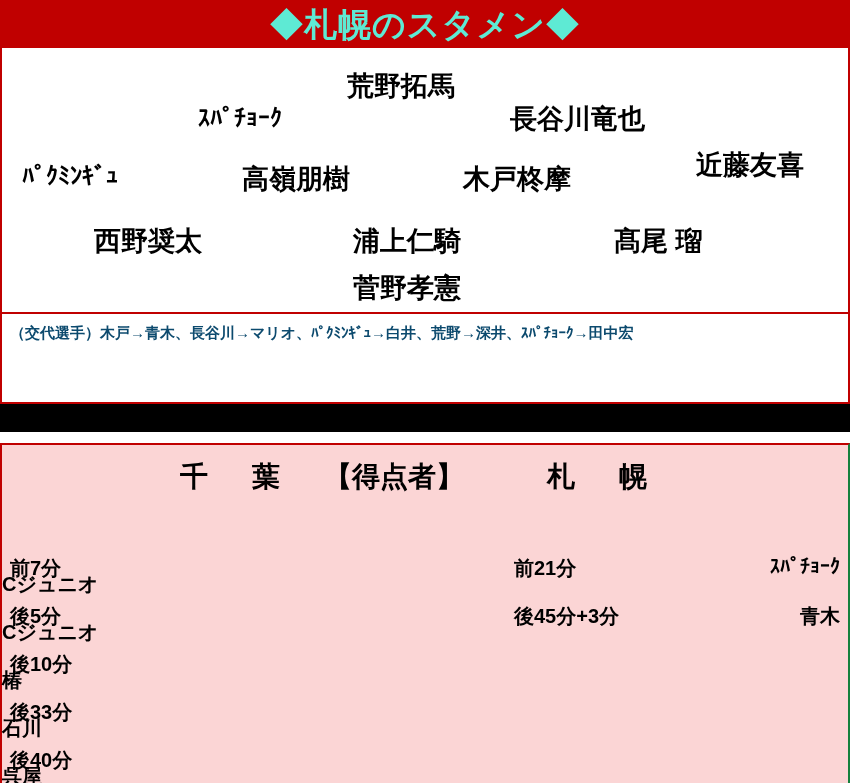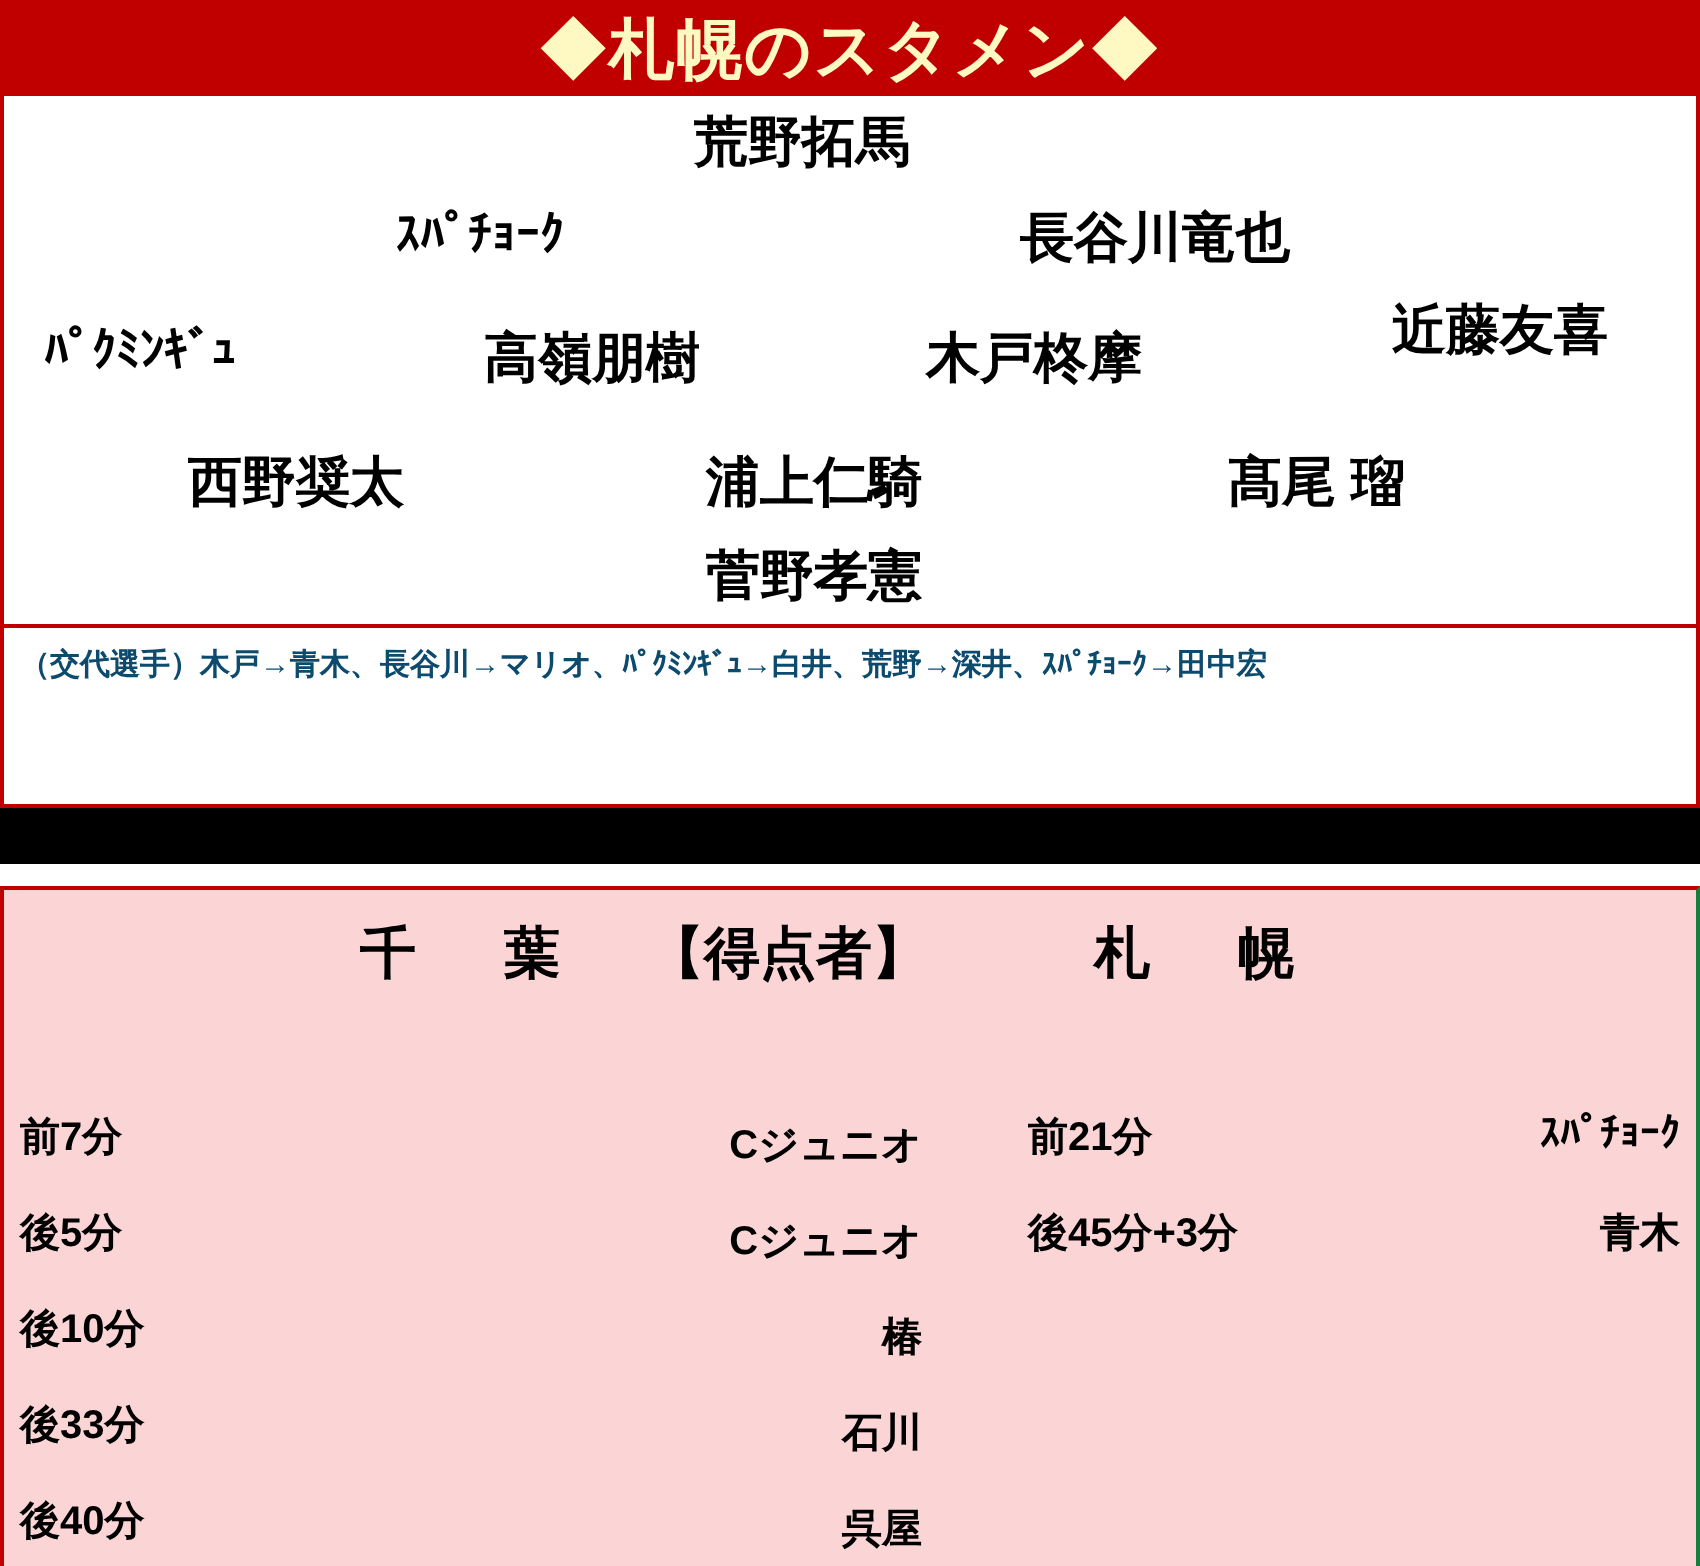--- a/index.html
+++ b/index.html
@@ -27,21 +27,21 @@
     left: 0;
     top: 0;
     width: 850px;
     height: 48px;
     background: #c00000;
     display: flex;
     align-items: center;
     justify-content: center;
   }
   .title-bar .title-text {
-    color: #fef9c3;
+    color: #5eead4;
     font-size: 33px;
     font-weight: bold;
     letter-spacing: 1px;
     line-height: 1;
     white-space: nowrap;
   }
 
   
   .formation-box {
     position: absolute;
@@ -144,25 +144,24 @@
   }
   .score-row .time-l {
     position: absolute;
     left: 8px;
     top: 0;
     white-space: nowrap;
   }
   .score-row .name-l {
     position: absolute;
     left: 0;
-    top: 4px;
+    top: 16px;
     width: 420px;
-    text-align: right;
-    white-space: nowrap;
-    padding-left: 39px;
+    text-align: left;
+    white-space: nowrap;
   }
   .score-row .time-r {
     position: absolute;
     left: 512px;
     top: 0;
     white-space: nowrap;
   }
   .score-row .name-r {
     position: absolute;
     right: 8px;
@@ -175,21 +174,21 @@
 <body>
 
 <div class="page">
 
   <div class="title-bar">
     <div class="title-text">◆札幌のスタメン◆</div>
   </div>
 
   <div class="formation-box">
     <div class="formation-inner">
-      <div class="player" style="left:345px; top:10px;">荒野拓馬</div>
+      <div class="player" style="left:345px; top:25px;">荒野拓馬</div>
       <div class="player small" style="left:196px; top:58px;">ｽﾊﾟﾁｮｰｸ</div>
       <div class="player" style="left:508px; top:58px;">長谷川竜也</div>
       <div class="player small" style="left:0px; top:116px;padding-left:20px;">ﾊﾟｸﾐﾝｷﾞｭ</div>
       <div class="player" style="left:694px; top:104px;">近藤友喜</div>
       <div class="player" style="left:240px; top:118px;">高嶺朋樹</div>
       <div class="player" style="left:92px; top:180px;">西野奨太</div>
       <div class="player" style="left:461px; top:118px;">木戸柊摩</div>
       <div class="player" style="left:351px; top:180px;">浦上仁騎</div>
       <div class="player" style="left:612px; top:180px;">髙尾 瑠</div>
       <div class="player" style="left:351px; top:227px;">菅野孝憲</div>

